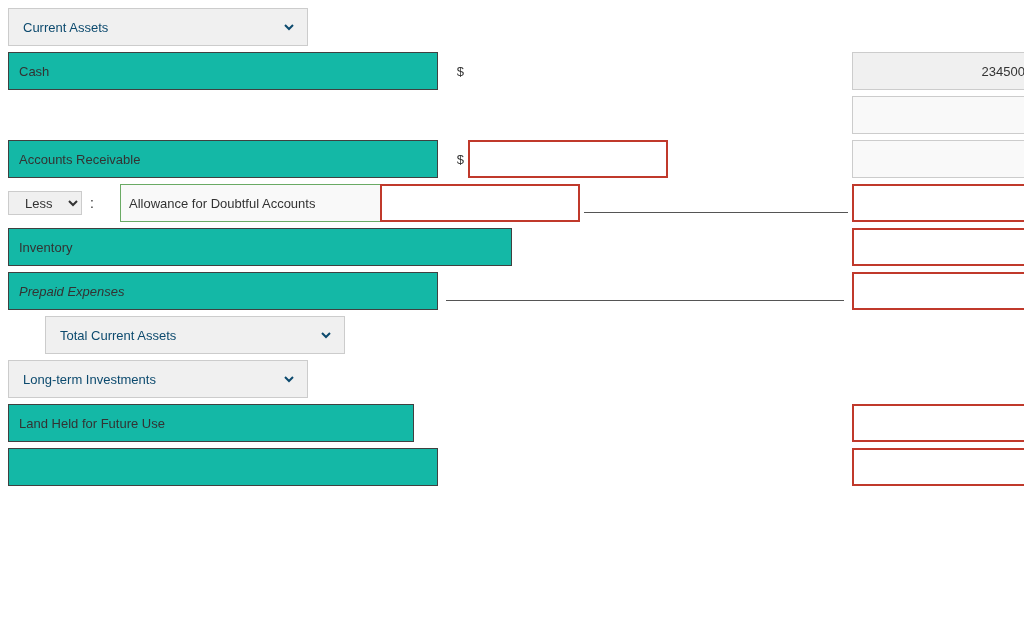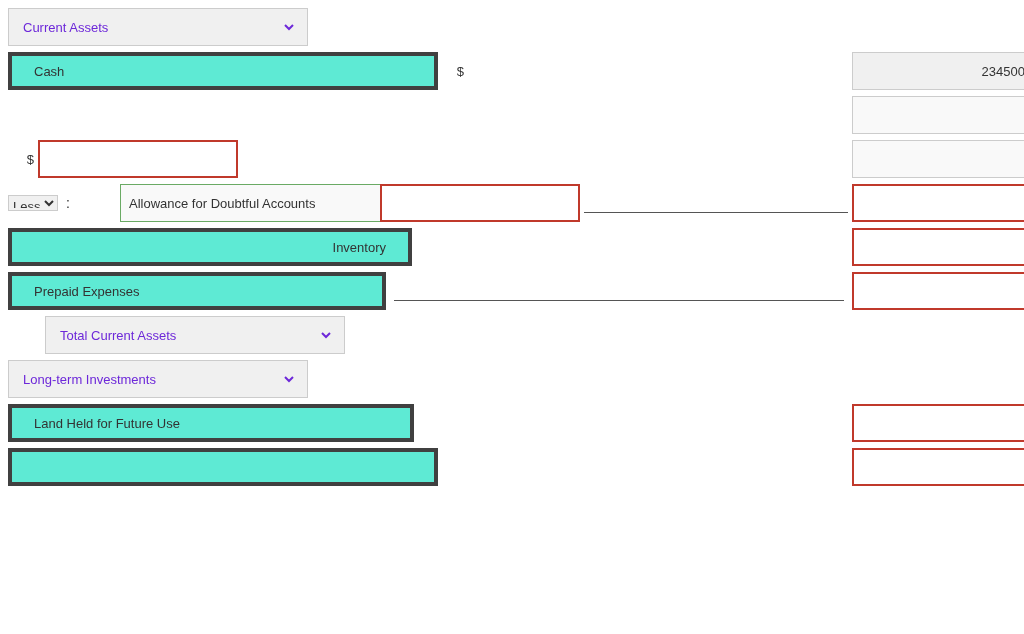--- a/index.html
+++ b/index.html
@@ -17,44 +17,44 @@
       width: 1024px;
       position: relative;
     }
     .row {
       display: flex;
       align-items: center;
       margin-bottom: 6px;
       min-height: 38px;
     }
     .label-input {
-      background: #5eead4;
-      border: 4px solid #404040;
-      padding: 8px 22px;
+      background: #14b8a6;
+      border: 1px solid #404040;
+      padding: 8px 10px;
       height: 38px;
       display: flex;
       align-items: center;
       color: #333;
     }
     .label-dropdown {
       background: #f0f0f0;
       border: 1px solid #ccc;
       padding: 4px 10px;
       height: 38px;
       display: flex;
       align-items: center;
       justify-content: space-between;
       color: #333;
       cursor: pointer;
     }
     .label-dropdown select {
       border: none;
       background: transparent;
       font-size: 13px;
-      color: #6d28d9;
+      color: #0c4a6e;
       outline: none;
       cursor: pointer;
       width: 100%;
     }
     .col-label {
       width: 430px;
     }
     .col-dollar {
       width: 30px;
       text-align: right;
@@ -95,24 +95,24 @@
     .input-field-right-empty {
       height: 38px;
       border: 1px solid #ccc;
       background: #f9f9f9;
       padding: 4px 6px;
       width: 100%;
       outline: none;
       font-size: 13px;
     }
     .less-dropdown {
-      height: 16px;
+      height: 24px;
       border: 1px solid #ccc;
       background: #f0f0f0;
-      padding: 2px 0;
+      padding: 2px 12px;
       font-size: 13px;
       color: #333;
       cursor: pointer;
     }
     .colon {
       font-size: 14px;
       color: #333;
       padding: 0 4px;
     }
     .allowance-input {
@@ -153,20 +153,23 @@
   </div>
 
   <div class="row">
     <div style="flex:1;"></div>
     <div style="width:180px;">
       <input type="text" class="input-field-right-empty" style="">
     </div>
   </div>
 
   <div class="row">
+    <div class="label-input" style="width:430px;">
+      <span>Accounts Receivable</span>
+    </div>
     <div class="col-dollar">$</div>
     <div style="width:200px;">
       <input type="text" class="input-field" style="">
     </div>
     <div style="flex:1;"></div>
     <div style="width:180px;">
       <input type="text" class="input-field-right-empty" style="">
     </div>
   </div>
 
@@ -184,31 +187,31 @@
     <div style="width:200px; margin-left:4px;">
       <input type="text" class="input-field" style="">
     </div>
     <div style="flex:1; border-bottom: 1px solid #555; height:19px; margin: 0 4px;"></div>
     <div style="width:180px;">
       <input type="text" class="input-field-right-red" style="">
     </div>
   </div>
 
   <div class="row">
-    <div class="label-input" style="width:404px;justify-content:flex-end;">
+    <div class="label-input" style="width:504px;">
       <span>Inventory</span>
     </div>
     <div style="flex:1;"></div>
     <div style="width:180px;">
       <input type="text" class="input-field-right-red" style="">
     </div>
   </div>
 
   <div class="row">
-    <div class="label-input" style="width:378px;">
+    <div class="label-input" style="width:430px;font-style:italic;">
       <span>Prepaid Expenses</span>
     </div>
     <div style="flex:1; border-bottom:1px solid #555; height:19px; margin:0 8px;"></div>
     <div style="width:180px;">
       <input type="text" class="input-field-right-red" style="">
     </div>
   </div>
 
   <div class="row">
     <div class="label-dropdown" style="width:300px;margin-left:37px;">

